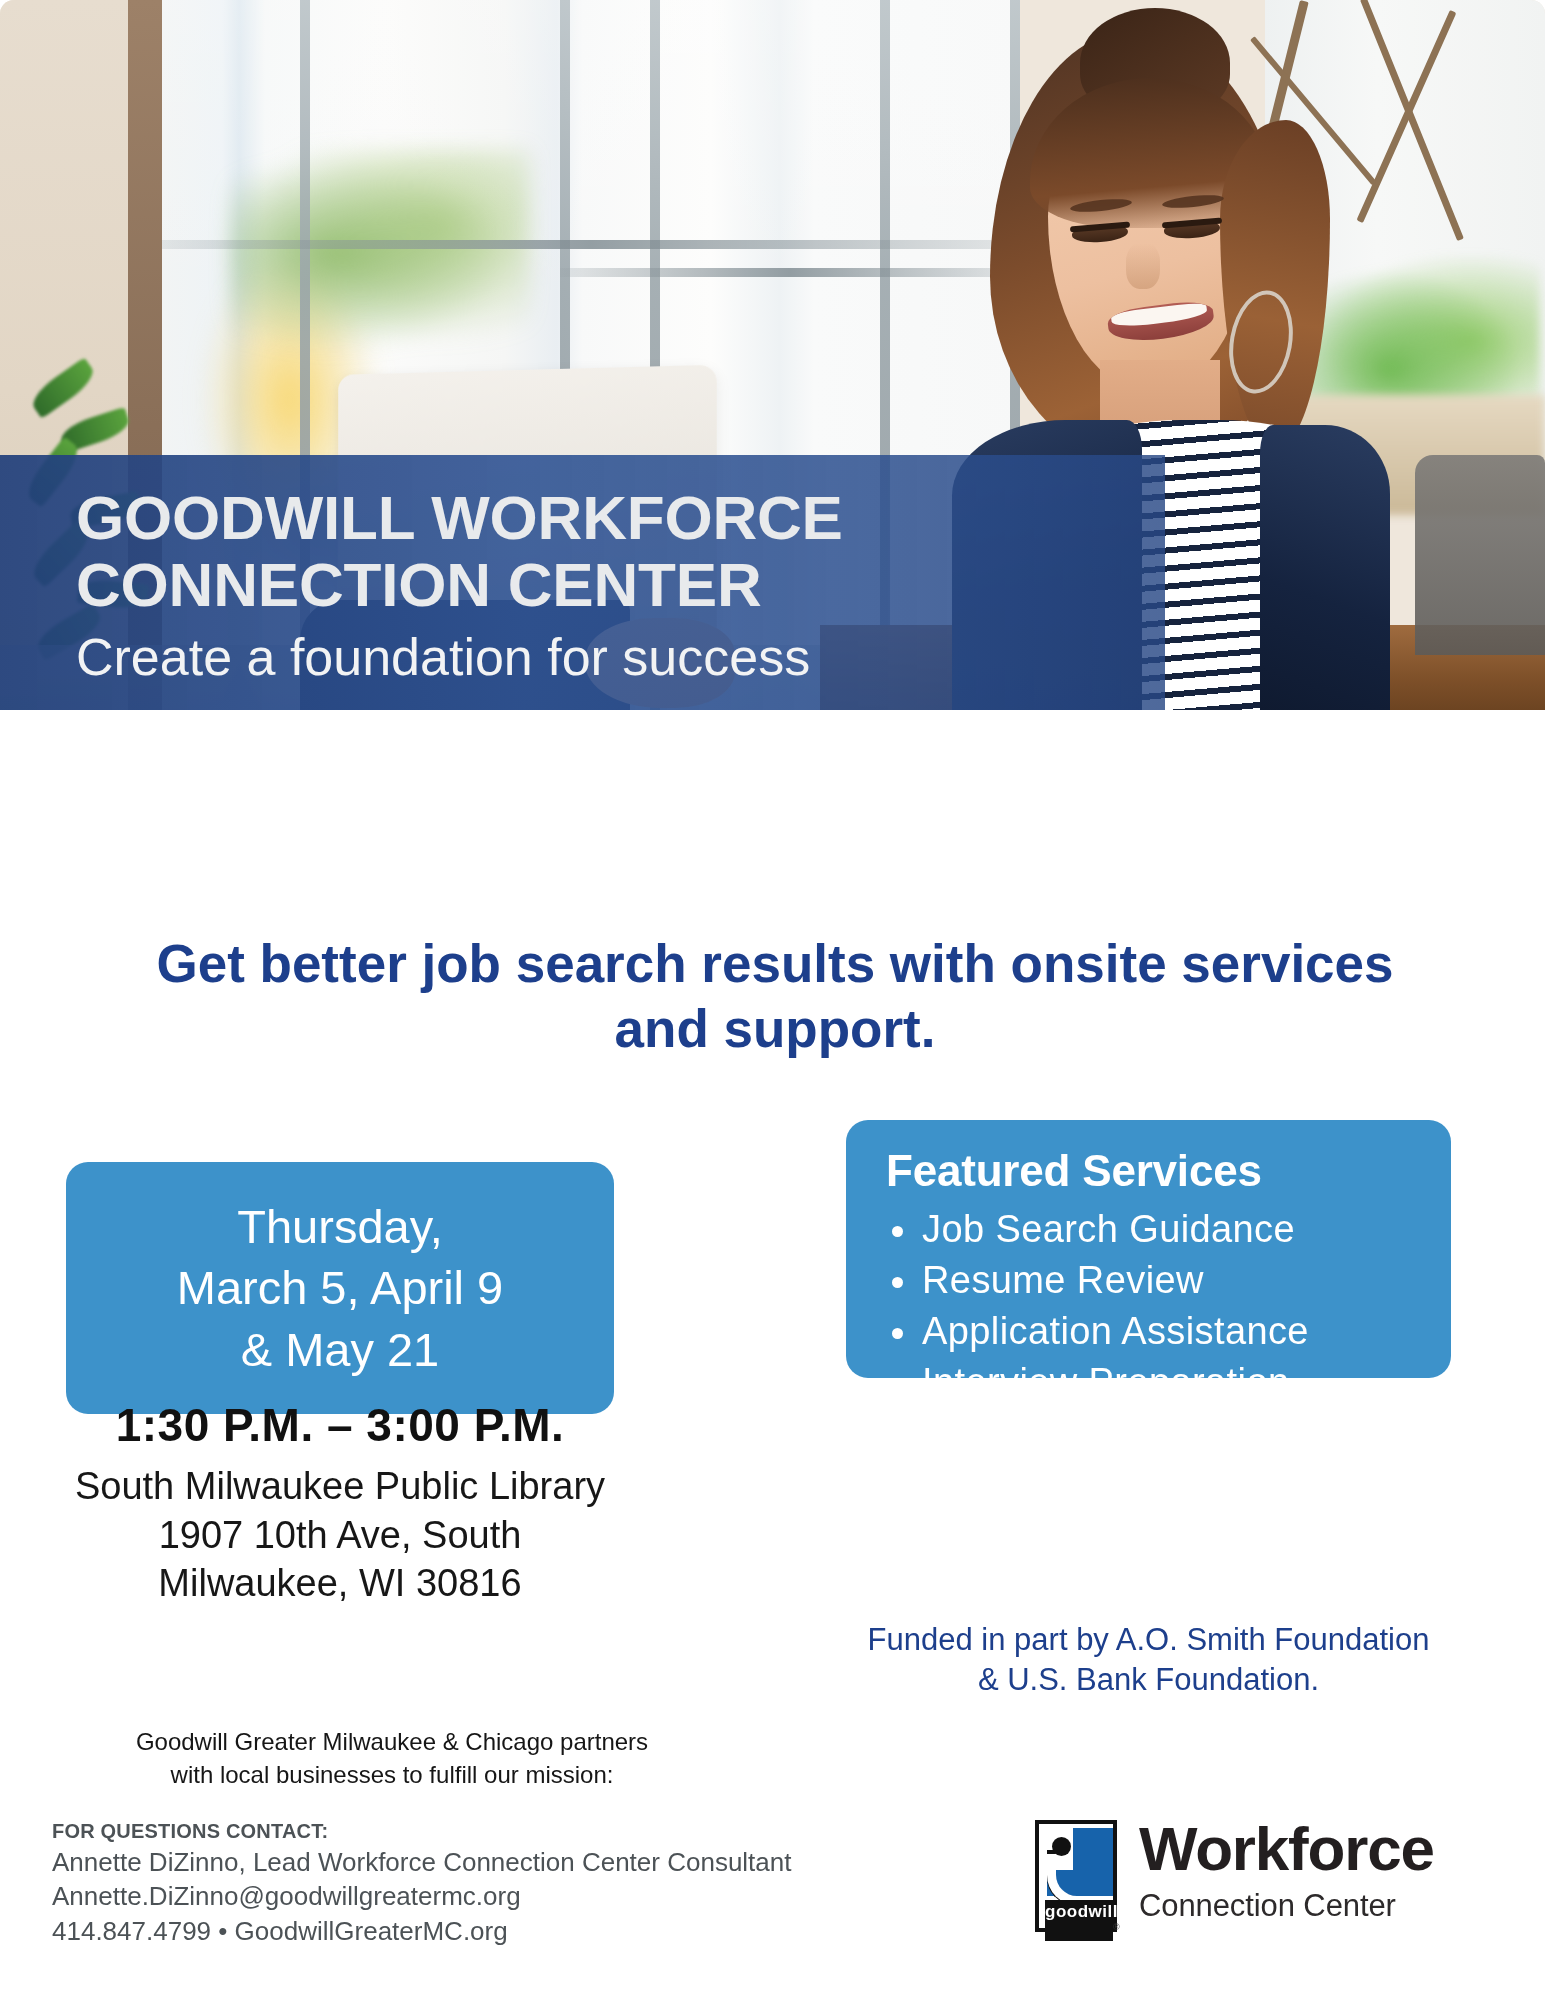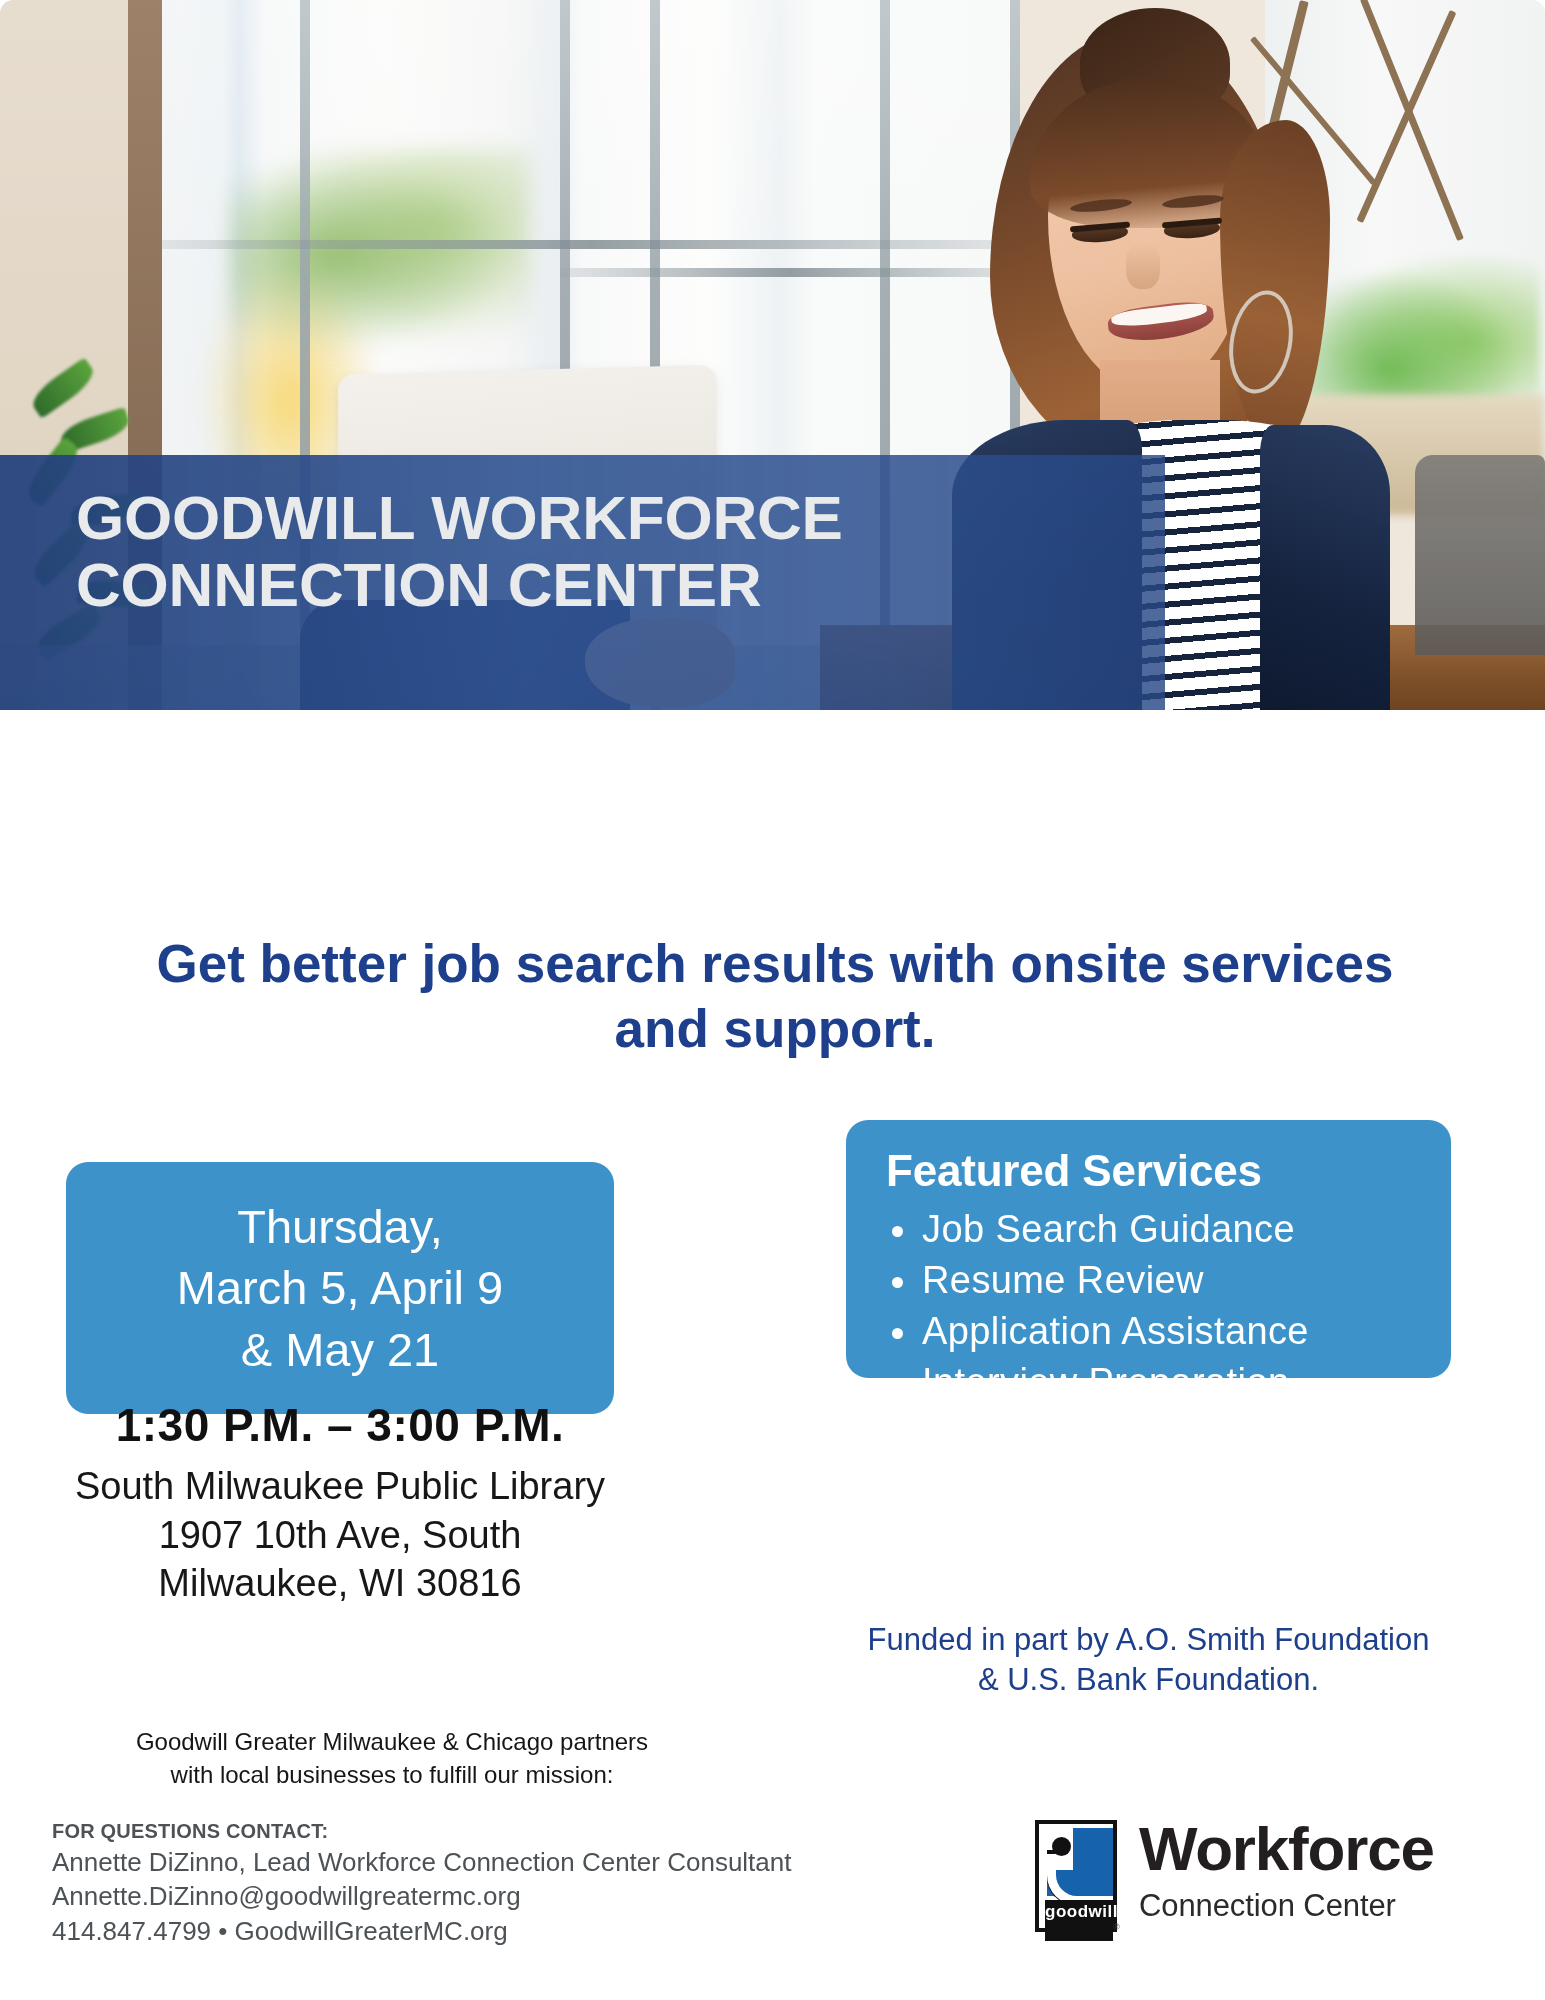--- a/index.html
+++ b/index.html
@@ -496,20 +496,21 @@
       <div class="arm"></div>
       <div class="hand"></div>
     </div>
   </div>
 
   <div class="banner">
     <div class="banner-title">
       <div>GOODWILL WORKFORCE</div>
       <div>CONNECTION CENTER</div>
     </div>
+    <div class="banner-sub">Create a foundation for success</div>
   </div>
 
   <div class="headline">Get better job search results with onsite services and support.</div>
 
   <div class="date-card">
     <div class="date-card-text">Thursday,
 March 5, April 9
 &amp; May 21</div>
   </div>
 

